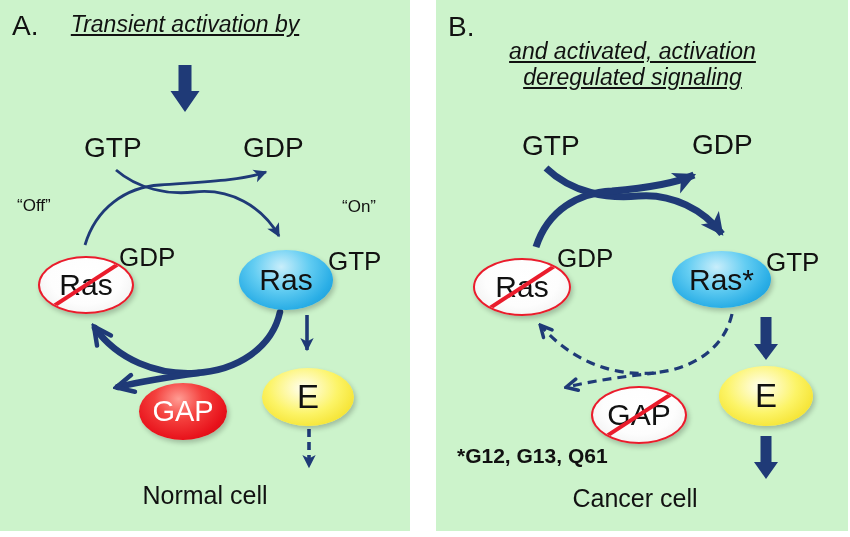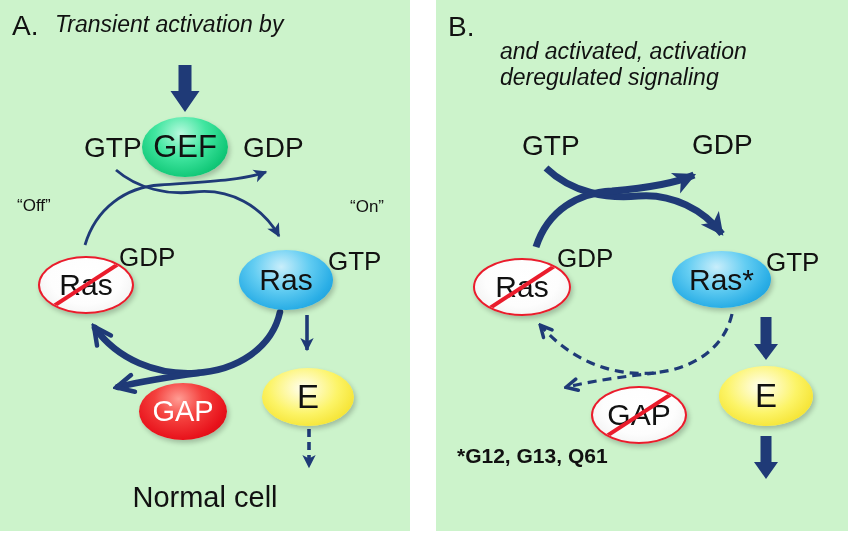--- a/index.html
+++ b/index.html
@@ -7,25 +7,25 @@
     position:relative;width:850px;height:537px;overflow:hidden;
     font-family:"Liberation Sans","DejaVu Sans",sans-serif;color:#111;
     background:#ffffff;
   }
   .panel{position:absolute;top:0;height:531px;background:#ccf3cb;}
   #panel-a{left:0;width:410px;}
   #panel-b{left:436px;width:412px;}
   svg.arrows{position:absolute;left:0;top:0;z-index:2;}
   .txt{position:absolute;z-index:3;white-space:nowrap;}
   .panel-letter{font-size:28px;}
-  .fig-title{font-style:italic;font-size:23px;line-height:26px;text-align:left;white-space:normal;}
+  .fig-title{font-style:italic;font-size:23px;line-height:26px;text-align:center;white-space:normal;text-decoration:underline;}
   .nuc-top{font-size:28px;}
   .nuc-side{font-size:26px;}
   .state{font-size:17px;}
-  .cell-label{font-size:29px;text-align:center;}
+  .cell-label{font-size:25px;text-align:center;}
   .mutations{font-size:21px;font-weight:bold;}
   .ellipse{
     position:absolute;z-index:3;border-radius:50%;
     display:flex;align-items:center;justify-content:center;
     box-shadow:2px 3px 5px rgba(0,0,0,0.22);
   }
   .ellipse .lbl{position:relative;z-index:2;}
   .gef{background:radial-gradient(ellipse at 45% 28%, #b9fadf 0%, #41e6a0 38%, #12c878 72%, #0b9e5e 100%);font-size:31px;}
   .rasblue{background:radial-gradient(ellipse at 45% 28%, #c9eefb 0%, #63cdf2 38%, #2aaee6 70%, #148fcc 100%);font-size:30px;}
   .gapred{background:radial-gradient(ellipse at 45% 28%, #ff9d94 0%, #f4403d 35%, #e8121b 70%, #c20710 100%);color:#fff;font-size:29px;}
@@ -78,28 +78,25 @@
     <polygon points="760.5,317 771.5,317 771.5,344 778,344 766,360 754,344 760.5,344" fill="#1f3a77"></polygon>
     <polygon points="760.5,436 771.5,436 771.5,462 778,462 766,479 754,462 760.5,462" fill="#1f3a77"></polygon>
   </svg>
 
   <div class="txt panel-letter" style="left:12px;top:10px;">A.</div>
   <div class="txt fig-title" style="left:55px;top:11px;width:260px;"><span>Transient activation by</span><br>
   </div>
   <div class="txt nuc-top" style="left:84px;top:132px;">GTP</div>
   <div class="txt nuc-top" style="left:243px;top:132px;">GDP</div>
   <div class="txt state" style="left:17px;top:196px;">“Off”</div>
-  <div class="txt state" style="left:342px;top:197px;margin-left:8px;">“On”</div>
+  <div class="txt state" style="left:342px;top:197px;">“On”</div>
   <div class="txt nuc-side" style="left:119px;top:242px;">GDP</div>
   <div class="txt nuc-side" style="left:328px;top:246px;">GTP</div>
   <div class="txt cell-label" style="left:100px;top:481px;width:210px;">Normal cell</div>
 
-  <div class="ellipse gef" style="left:142px;top:117px;width:86px;height:60px;">
-    <span class="lbl">GEF</span>
-  </div>
   <div class="ellipse raswhite" style="left:38px;top:256px;width:92px;height:54px;">
     <span class="lbl">Ras</span>
     <div class="slash"></div>
   </div>
   <div class="ellipse rasblue" style="left:239px;top:250px;width:94px;height:60px;">
     <span class="lbl">Ras</span>
   </div>
   <div class="ellipse gapred" style="left:139px;top:383px;width:88px;height:57px;">
     <span class="lbl">GAP</span>
   </div>
@@ -110,20 +107,21 @@
   <div class="txt panel-letter" style="left:448px;top:11px;">B.</div>
   <div class="txt fig-title" style="left:500px;top:12px;width:265px;"><br>
     <span>and activated, activation</span><br>
     <span>deregulated signaling</span>
   </div>
   <div class="txt nuc-top" style="left:522px;top:130px;">GTP</div>
   <div class="txt nuc-top" style="left:692px;top:129px;">GDP</div>
   <div class="txt nuc-side" style="left:557px;top:243px;">GDP</div>
   <div class="txt nuc-side" style="left:766px;top:247px;">GTP</div>
   <div class="txt mutations" style="left:457px;top:444px;">*G12, G13, Q61</div>
+  <div class="txt cell-label" style="left:535px;top:484px;width:200px;">Cancer cell</div>
 
   <div class="ellipse raswhite" style="left:473px;top:258px;width:94px;height:54px;">
     <span class="lbl">Ras</span>
     <div class="slash"></div>
   </div>
   <div class="ellipse rasblue" style="left:672px;top:251px;width:99px;height:57px;text-align:center;">
     <span class="lbl">Ras*</span>
   </div>
   <div class="ellipse raswhite" style="left:591px;top:386px;width:92px;height:54px;">
     <span class="lbl">GAP</span>

